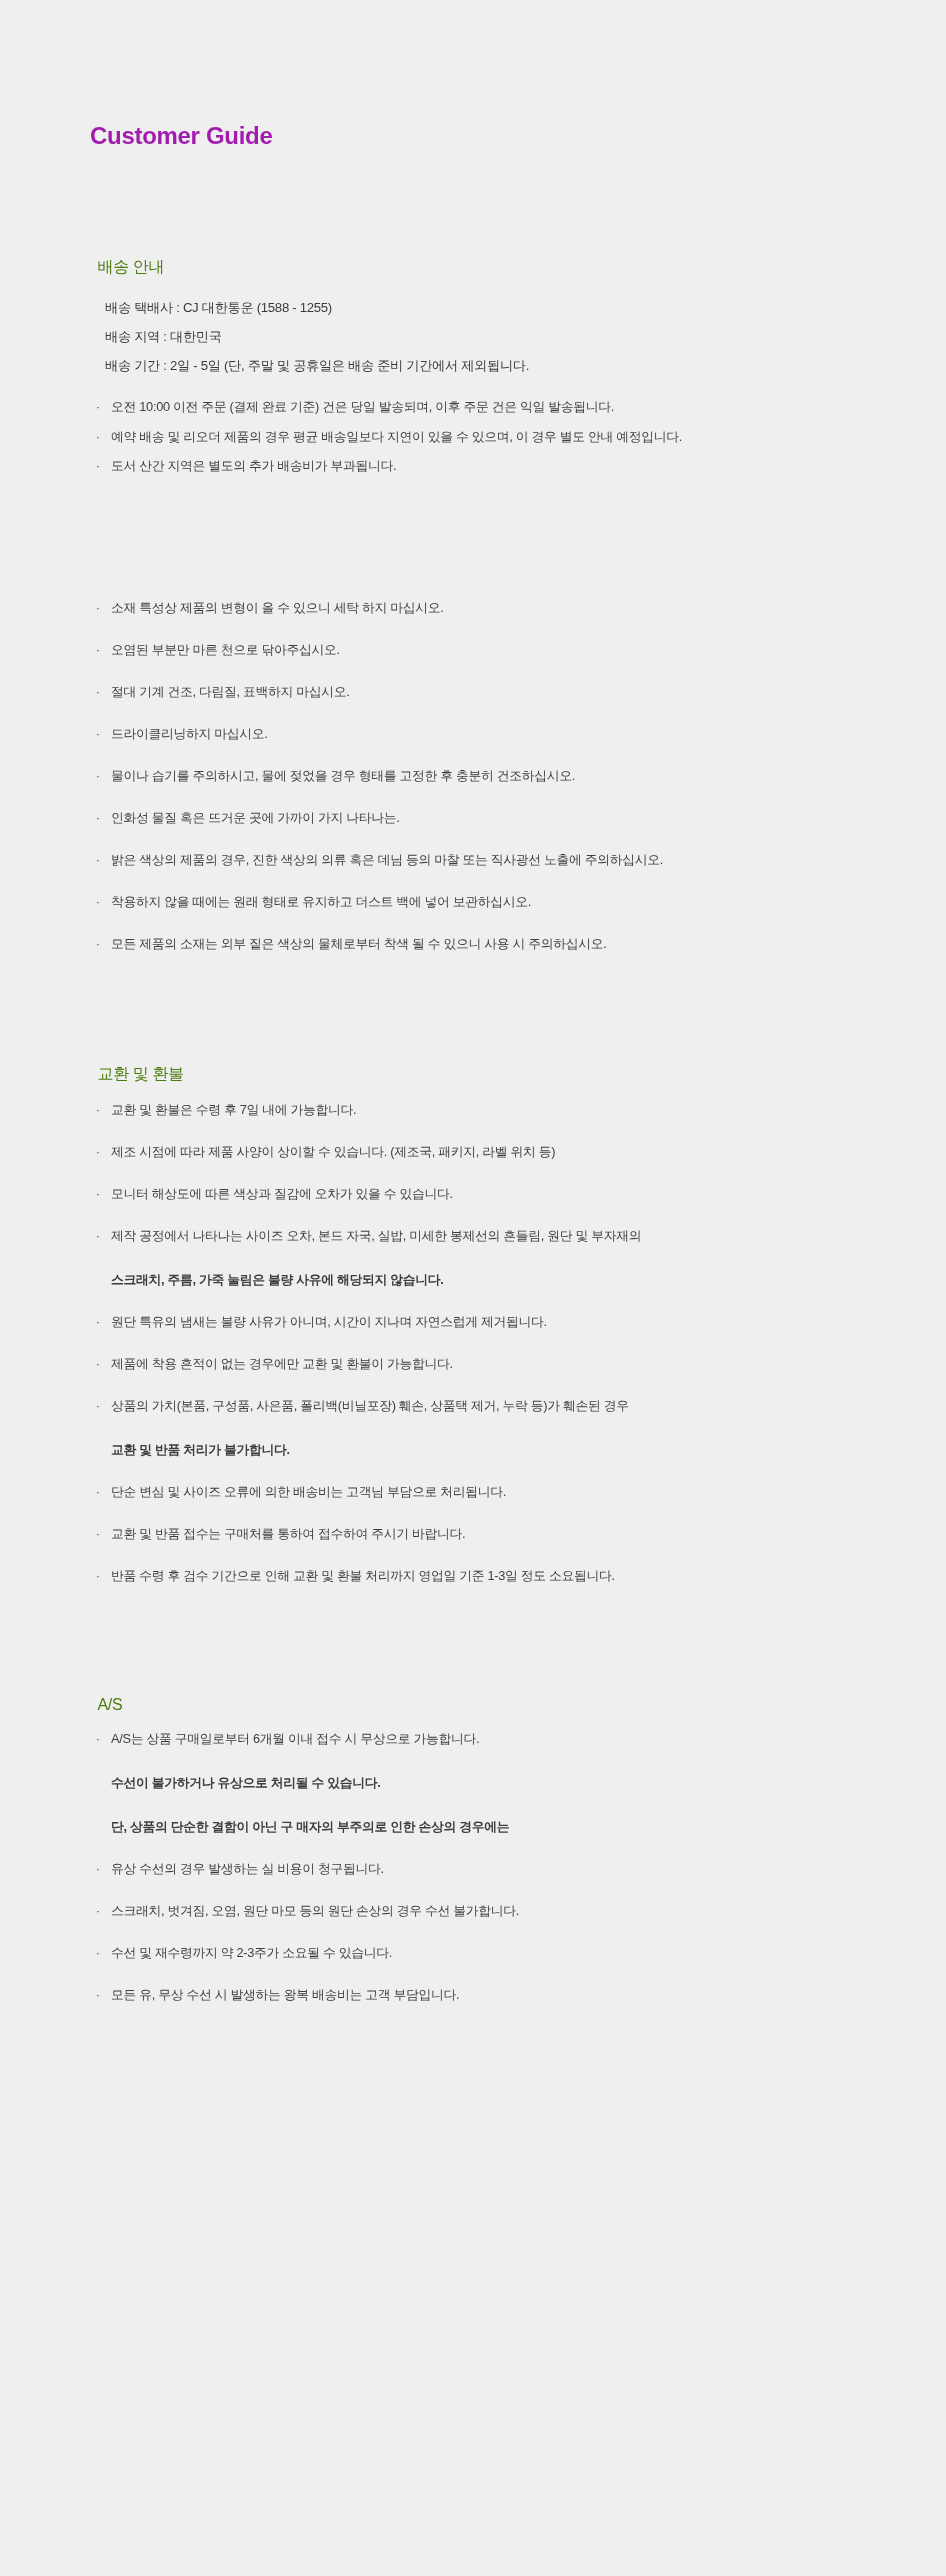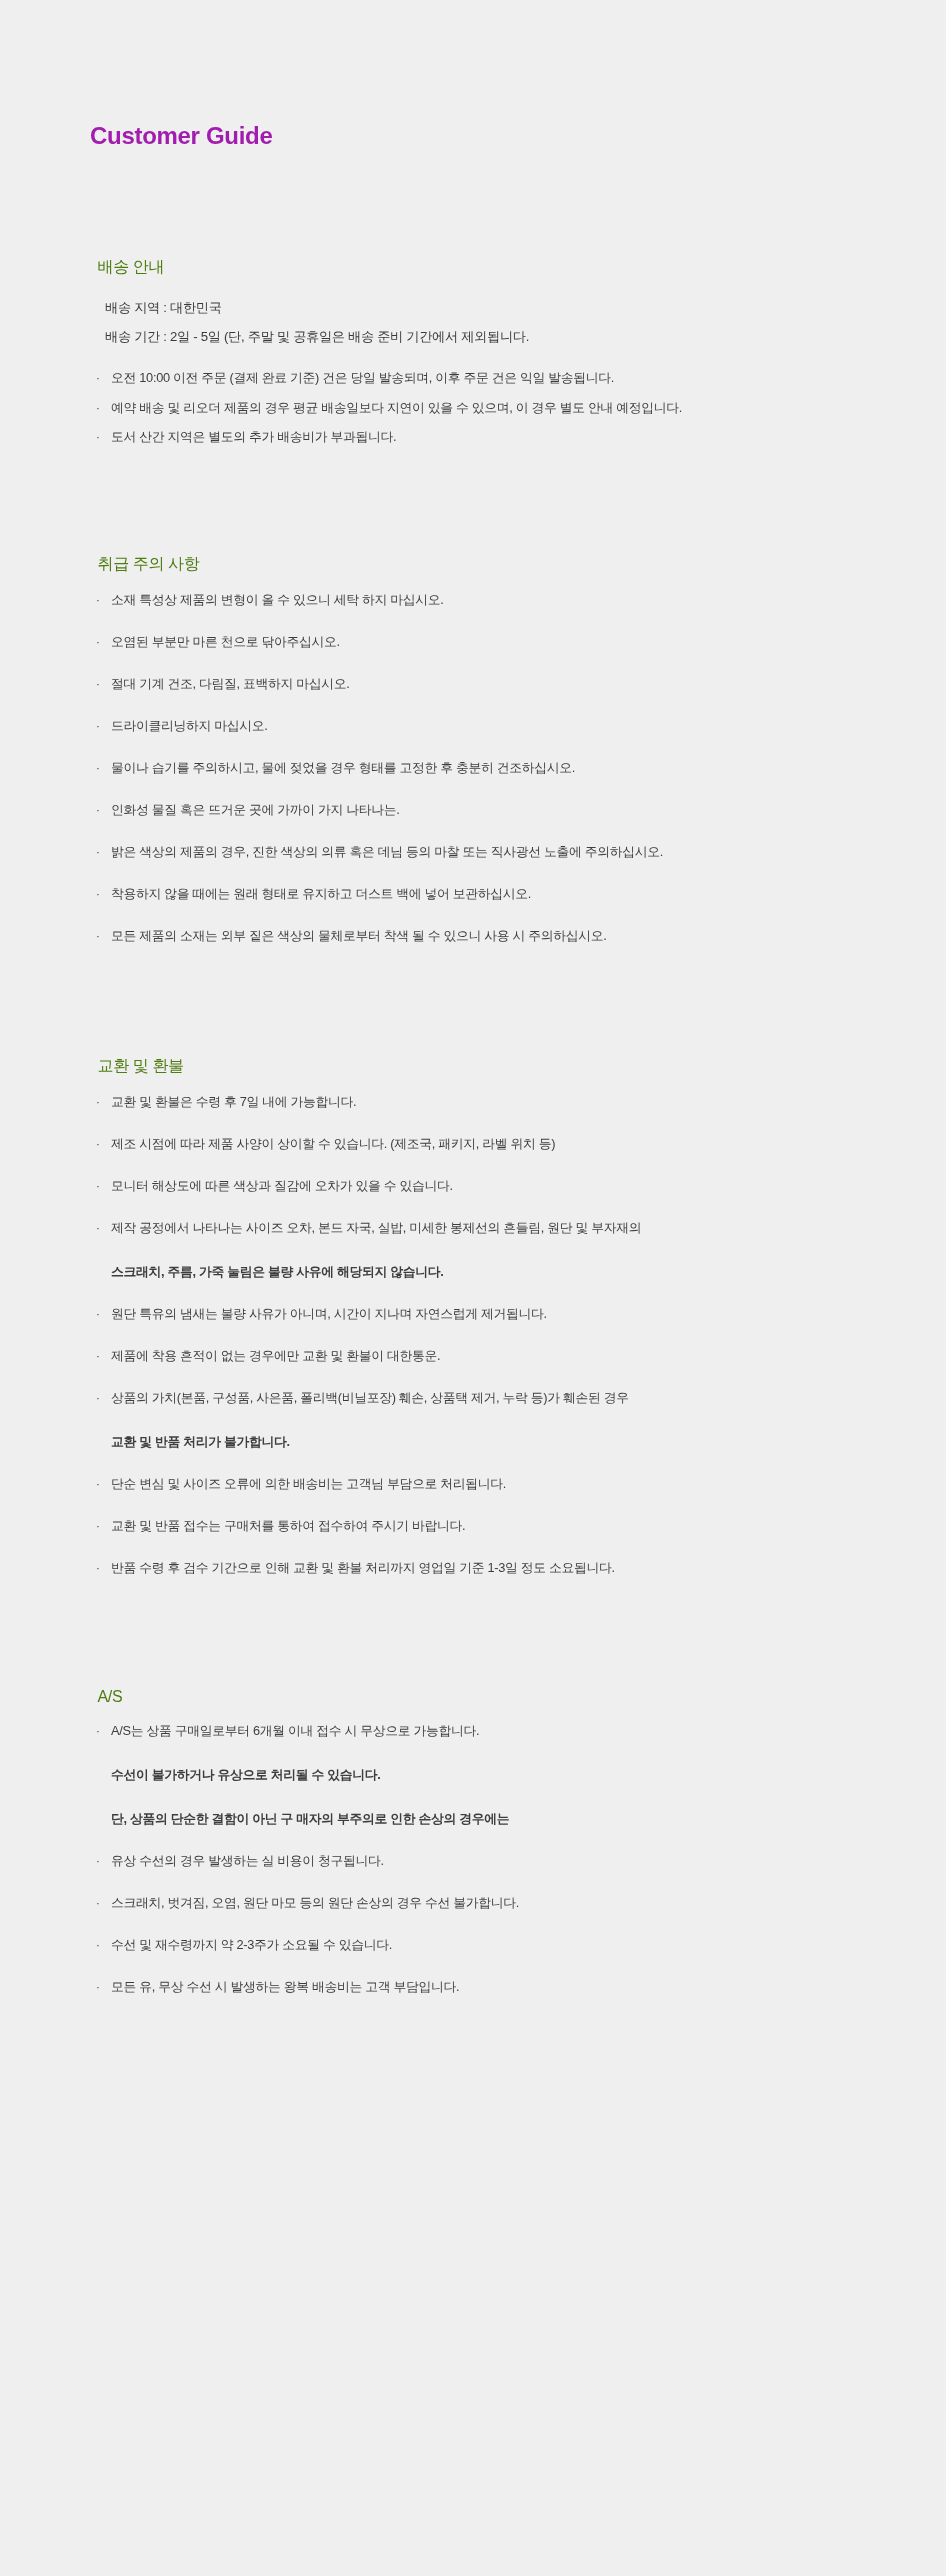--- a/index.html
+++ b/index.html
@@ -102,34 +102,34 @@
 <div class="page">
   <div class="content">
 
     <h1 class="page-title">Customer Guide</h1>
 
     <div class="gap-lg"></div>
 
     <div class="section">
       <div class="section-title">배송 안내</div>
       <div class="gap-after-title"></div>
+      <div class="plain-line">배송 택배사 : CJ 대한통운 (1588 - 1255)</div>
       <div class="plain-line">배송 지역 : 대한민국</div>
       <div class="plain-line">배송 기간 : 2일 - 5일 (단, 주말 및 공휴일은 배송 준비 기간에서 제외됩니다.</div>
       <div class="gap-sm"></div>
       <ul class="bullets tight">
         <li><span class="dot">·</span><span>오전 10:00 이전 주문 (결제 완료 기준) 건은 당일 발송되며, 이후 주문 건은 익일 발송됩니다.</span></li>
         <li><span class="dot">·</span><span>예약 배송 및 리오더 제품의 경우 평균 배송일보다 지연이 있을 수 있으며, 이 경우 별도 안내 예정입니다.</span></li>
         <li><span class="dot">·</span><span>도서 산간 지역은 별도의 추가 배송비가 부과됩니다.</span></li>
       </ul>
     </div>
 
     <div class="gap-xl"></div>
 
     <div class="section">
-      <div class="section-title">취급 주의 사항</div>
       <div class="gap-after-title"></div>
       <ul class="bullets loose">
         <li><span class="dot">·</span><span>소재 특성상 제품의 변형이 올 수 있으니 세탁 하지 마십시오.</span></li>
         <li><span class="dot">·</span><span>오염된 부분만 마른 천으로 닦아주십시오.</span></li>
         <li><span class="dot">·</span><span>절대 기계 건조, 다림질, 표백하지 마십시오.</span></li>
         <li><span class="dot">·</span><span>드라이클리닝하지 마십시오.</span></li>
         <li><span class="dot">·</span><span>물이나 습기를 주의하시고, 물에 젖었을 경우 형태를 고정한 후 충분히 건조하십시오.</span></li>
         <li><span class="dot">·</span><span>인화성 물질 혹은 뜨거운 곳에 가까이 가지 나타나는.</span></li>
         <li><span class="dot">·</span><span>밝은 색상의 제품의 경우, 진한 색상의 의류 혹은 데님 등의 마찰 또는 직사광선 노출에 주의하십시오.</span></li>
         <li><span class="dot">·</span><span>착용하지 않을 때에는 원래 형태로 유지하고 더스트 백에 넣어 보관하십시오.</span></li>
@@ -142,21 +142,21 @@
 
     <div class="section">
       <div class="section-title">교환 및 환불</div>
       <div class="gap-after-title"></div>
       <ul class="bullets loose">
         <li><span class="dot">·</span><span>교환 및 환불은 수령 후 7일 내에 가능합니다.</span></li>
         <li><span class="dot">·</span><span>제조 시점에 따라 제품 사양이 상이할 수 있습니다. (제조국, 패키지, 라벨 위치 등)</span></li>
         <li><span class="dot">·</span><span>모니터 해상도에 따른 색상과 질감에 오차가 있을 수 있습니다.</span></li>
         <li><span class="dot">·</span><span>제작 공정에서 나타나는 사이즈 오차, 본드 자국, 실밥, 미세한 봉제선의 흔들림, 원단 및 부자재의</span><span class="sub">스크래치, 주름, 가죽 눌림은 불량 사유에 해당되지 않습니다.</span></li>
         <li><span class="dot">·</span><span>원단 특유의 냄새는 불량 사유가 아니며, 시간이 지나며 자연스럽게 제거됩니다.</span></li>
-        <li><span class="dot">·</span><span>제품에 착용 흔적이 없는 경우에만 교환 및 환불이 대한통운.</span></li>
+        <li><span class="dot">·</span><span>제품에 착용 흔적이 없는 경우에만 교환 및 환불이 가능합니다.</span></li>
         <li><span class="dot">·</span><span>상품의 가치(본품, 구성품, 사은품, 폴리백(비닐포장) 훼손, 상품택 제거, 누락 등)가 훼손된 경우</span><span class="sub">교환 및 반품 처리가 불가합니다.</span></li>
         <li><span class="dot">·</span><span>단순 변심 및 사이즈 오류에 의한 배송비는 고객님 부담으로 처리됩니다.</span></li>
         <li><span class="dot">·</span><span>교환 및 반품 접수는 구매처를 통하여 접수하여 주시기 바랍니다.</span></li>
         <li><span class="dot">·</span><span>반품 수령 후 검수 기간으로 인해 교환 및 환불 처리까지 영업일 기준 1-3일 정도 소요됩니다.</span></li>
       </ul>
     </div>
 
     <div class="gap-md"></div>
     <div class="gap-md"></div>
 

